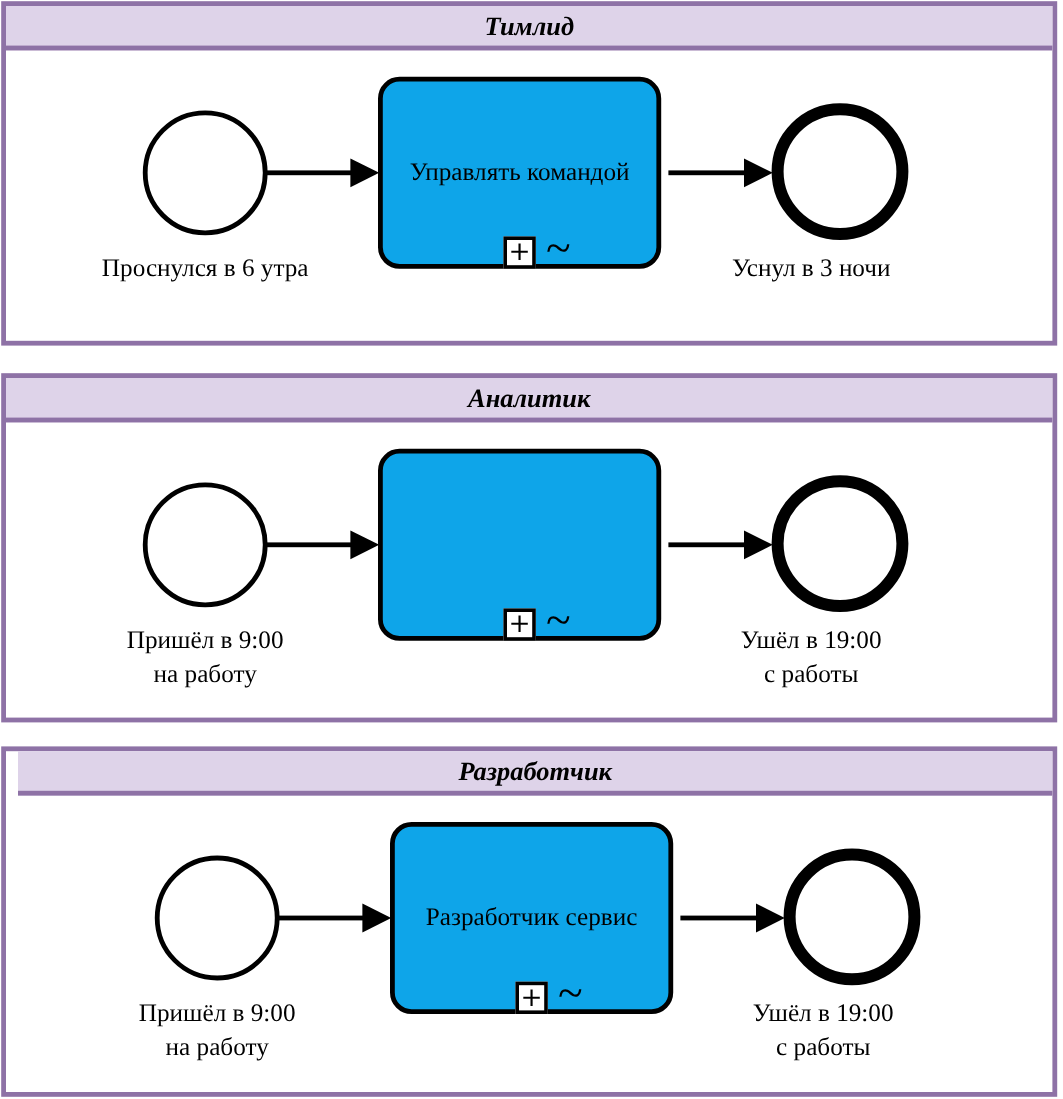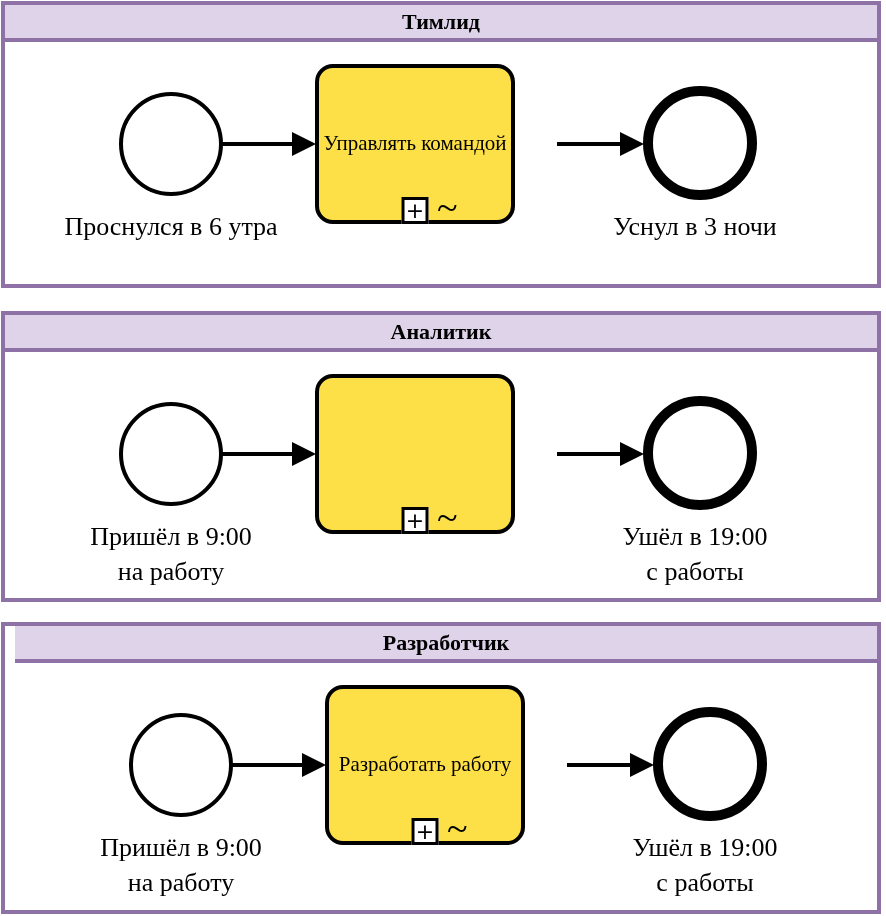--- a/index.html
+++ b/index.html
@@ -24,42 +24,42 @@
   }
   .lane-1{top:1px;height:287px;}
   .lane-2{top:311px;height:291px;}
   .lane-3{top:622px;height:292px;padding-left:10px;}
 
   .lane-header{
     height:37px;
     background:var(--lavender);
     border-bottom:4px solid var(--purple);
     display:flex;align-items:center;justify-content:center;
-    font-weight:bold;font-size:22px;
+    font-weight:bold;font-size:22px;font-style:italic;
   }
   .lane-body{position:relative;height:calc(100% - 41px);}
 
   
   .start-event{
     position:absolute;left:114px;top:50px;
     width:104px;height:104px;
     border:4px solid var(--ink);border-radius:50%;
     background:#ffffff;
   }
   .end-event{
     position:absolute;left:638px;top:44px;
     width:114px;height:114px;
     border:10px solid var(--ink);border-radius:50%;
     background:#ffffff;
   }
   .task{
     position:absolute;left:310px;top:22px;
-    width:200px;height:160px;
+    width:236px;height:160px;
     border:4px solid var(--ink);border-radius:18px;
-    background:#fde047;
+    background:#0ea5e9;
     display:flex;align-items:center;justify-content:center;
   }
   .task-text{
     font-size:21px;line-height:1.3;text-align:center;
     white-space:pre-line;
   }
   .plus-box{
     position:absolute;bottom:-4px;left:50%;
     transform:translateX(-50%);
     width:27px;height:27px;
@@ -83,25 +83,25 @@
     border-top:12px solid transparent;
     border-bottom:12px solid transparent;
     border-left:24px solid var(--ink);
   }
   .head-1{left:287px;}
   .head-2{left:615px;}
 
   
   .evt-label{
     position:absolute;top:167px;
-    font-size:26px;line-height:1.35;text-align:center;
+    font-size:21px;line-height:1.35;text-align:center;
     white-space:pre-line;
   }
   .start-label{left:56px;width:220px;}
-  .end-label{left:580px;width:220px;}
+  .end-label{left:561px;width:220px;}
 </style>
 </head>
 <body>
 
 <div class="canvas">
 
   <section class="lane lane-1">
     <div class="lane-header">
       <span>Тимлид</span>
     </div>
@@ -152,21 +152,21 @@
     <div class="lane-header">
       <span>Разработчик</span>
     </div>
     <div class="lane-body">
       <div class="start-event"></div>
       <div class="evt-label start-label">Пришёл в 9:00
 на работу</div>
       <div class="shaft shaft-1"></div>
       <div class="head head-1"></div>
       <div class="task">
-        <span class="task-text">Разработать работу</span>
+        <span class="task-text">Разработчик сервис</span>
         <div class="plus-box">
           <span>+</span>
         </div>
         <div class="tilde">~</div>
       </div>
       <div class="shaft shaft-2"></div>
       <div class="head head-2"></div>
       <div class="end-event"></div>
       <div class="evt-label end-label">Ушёл в 19:00
 с работы</div>

